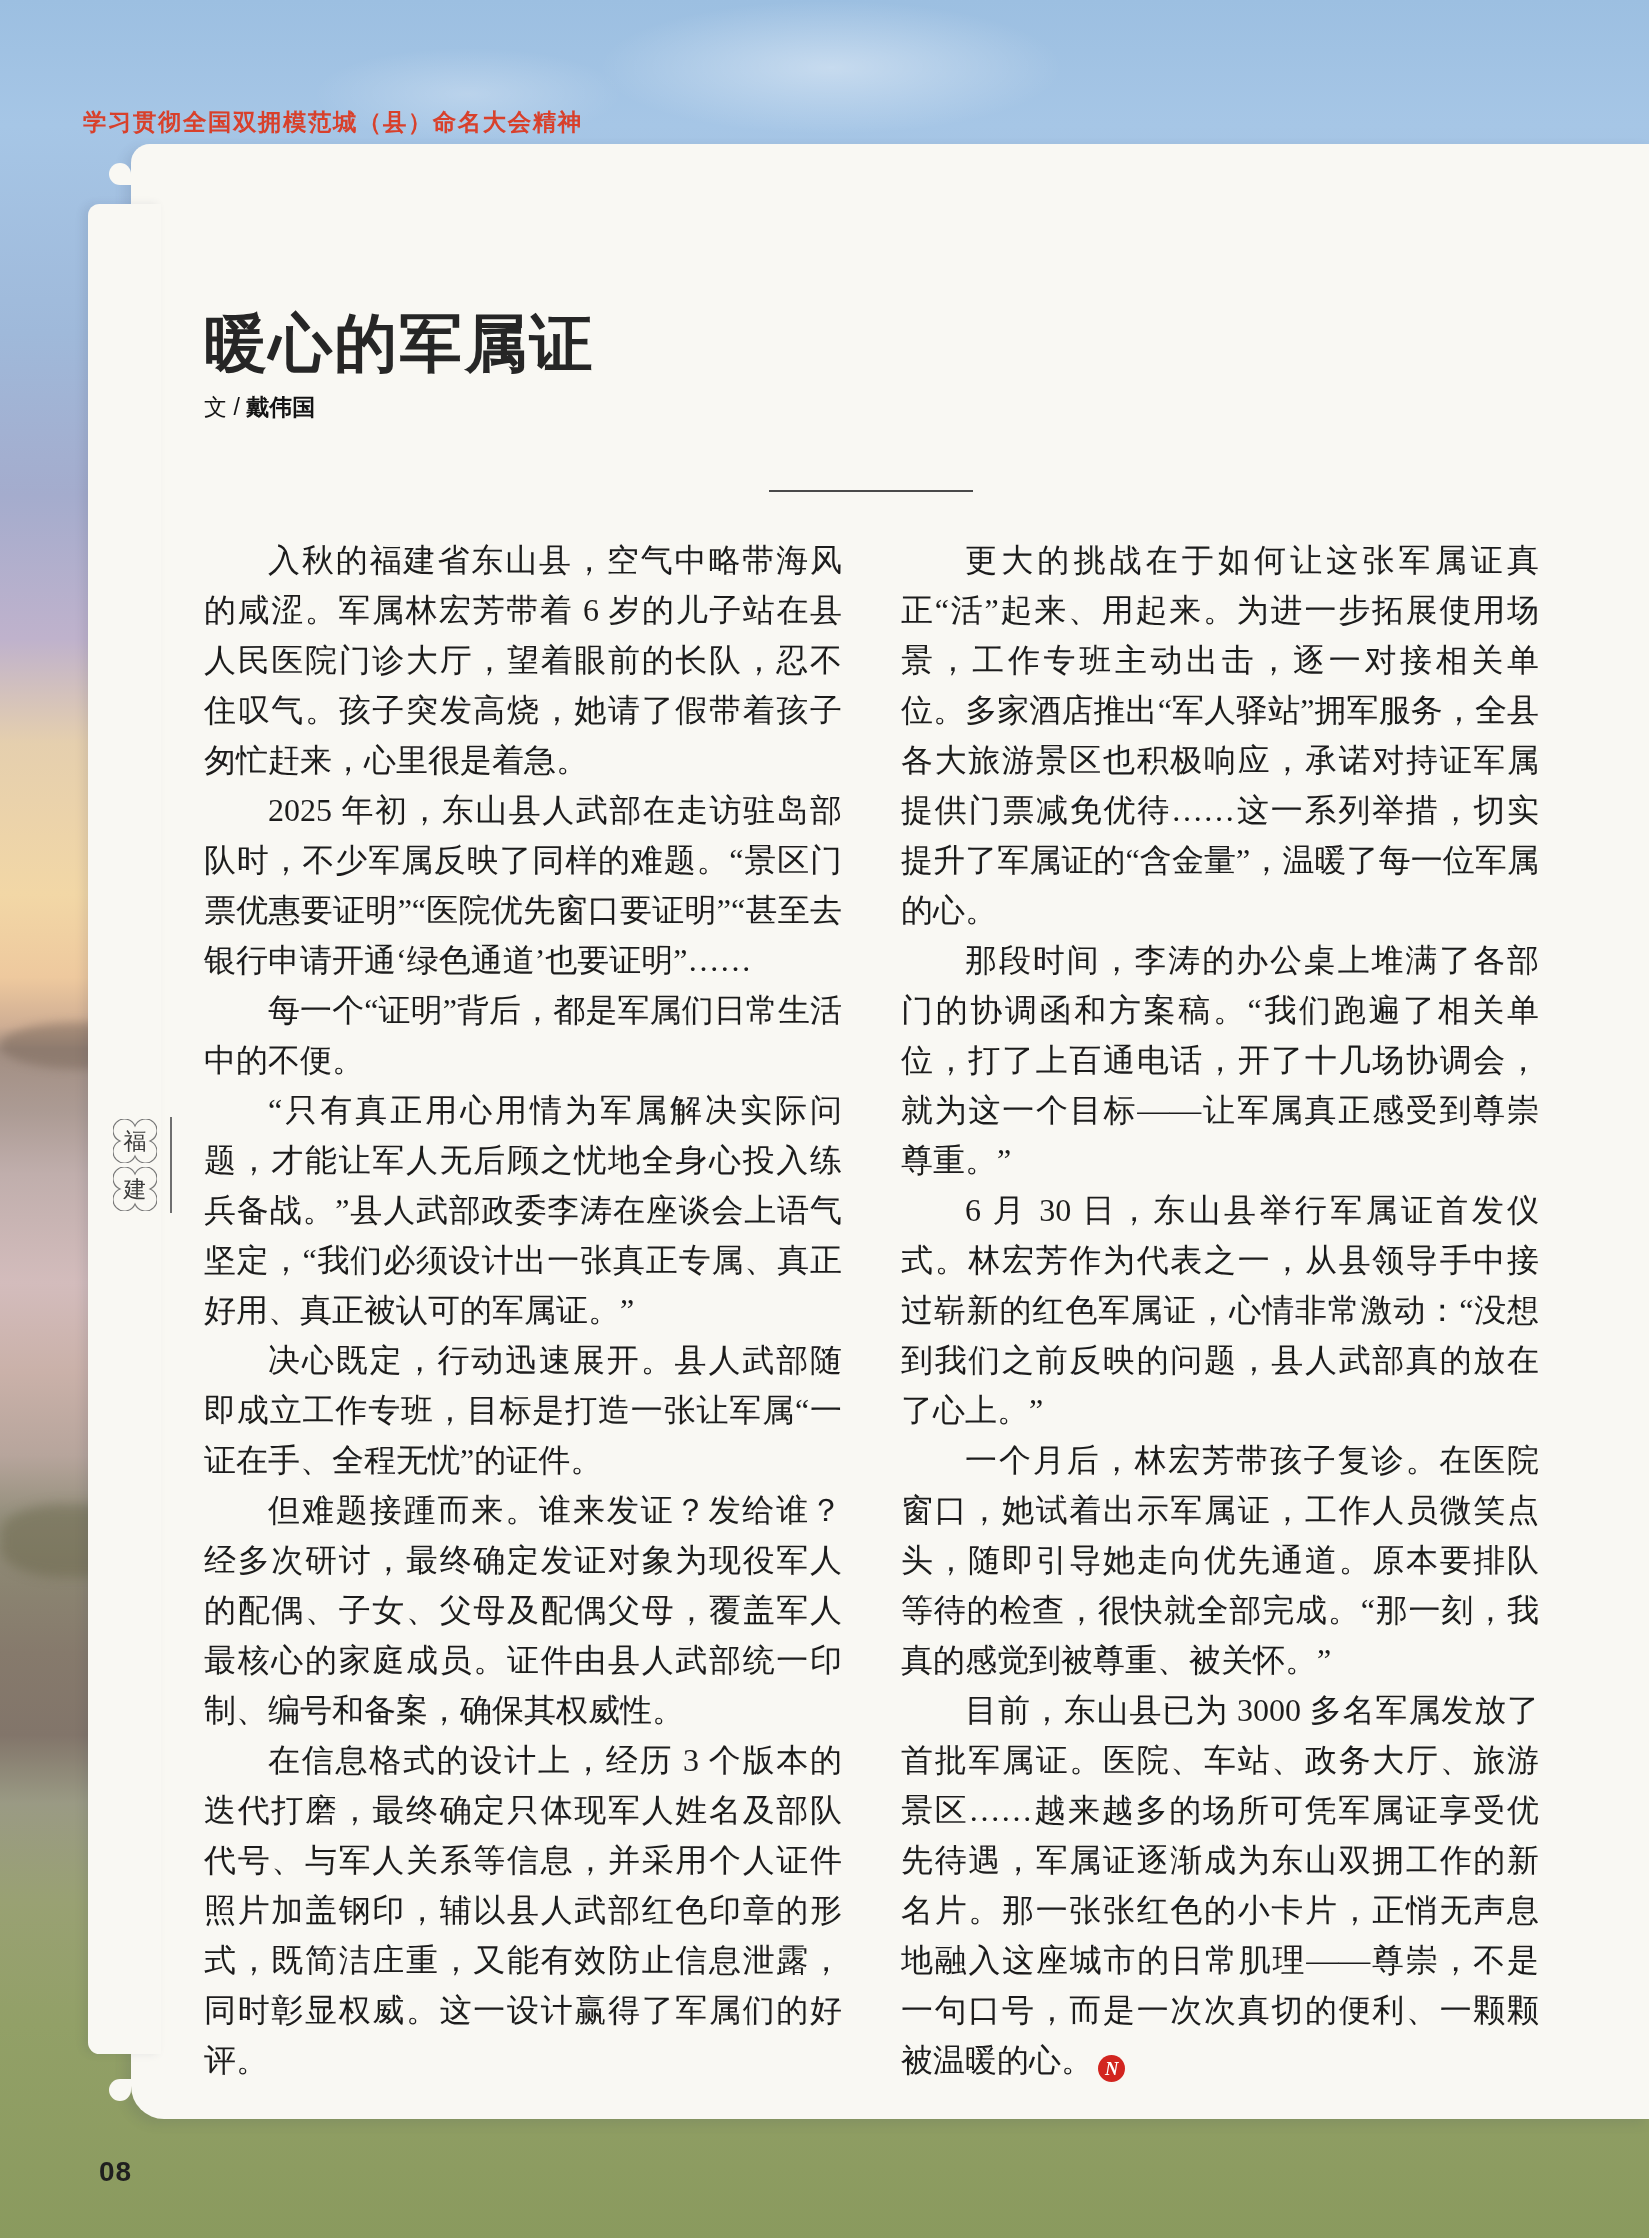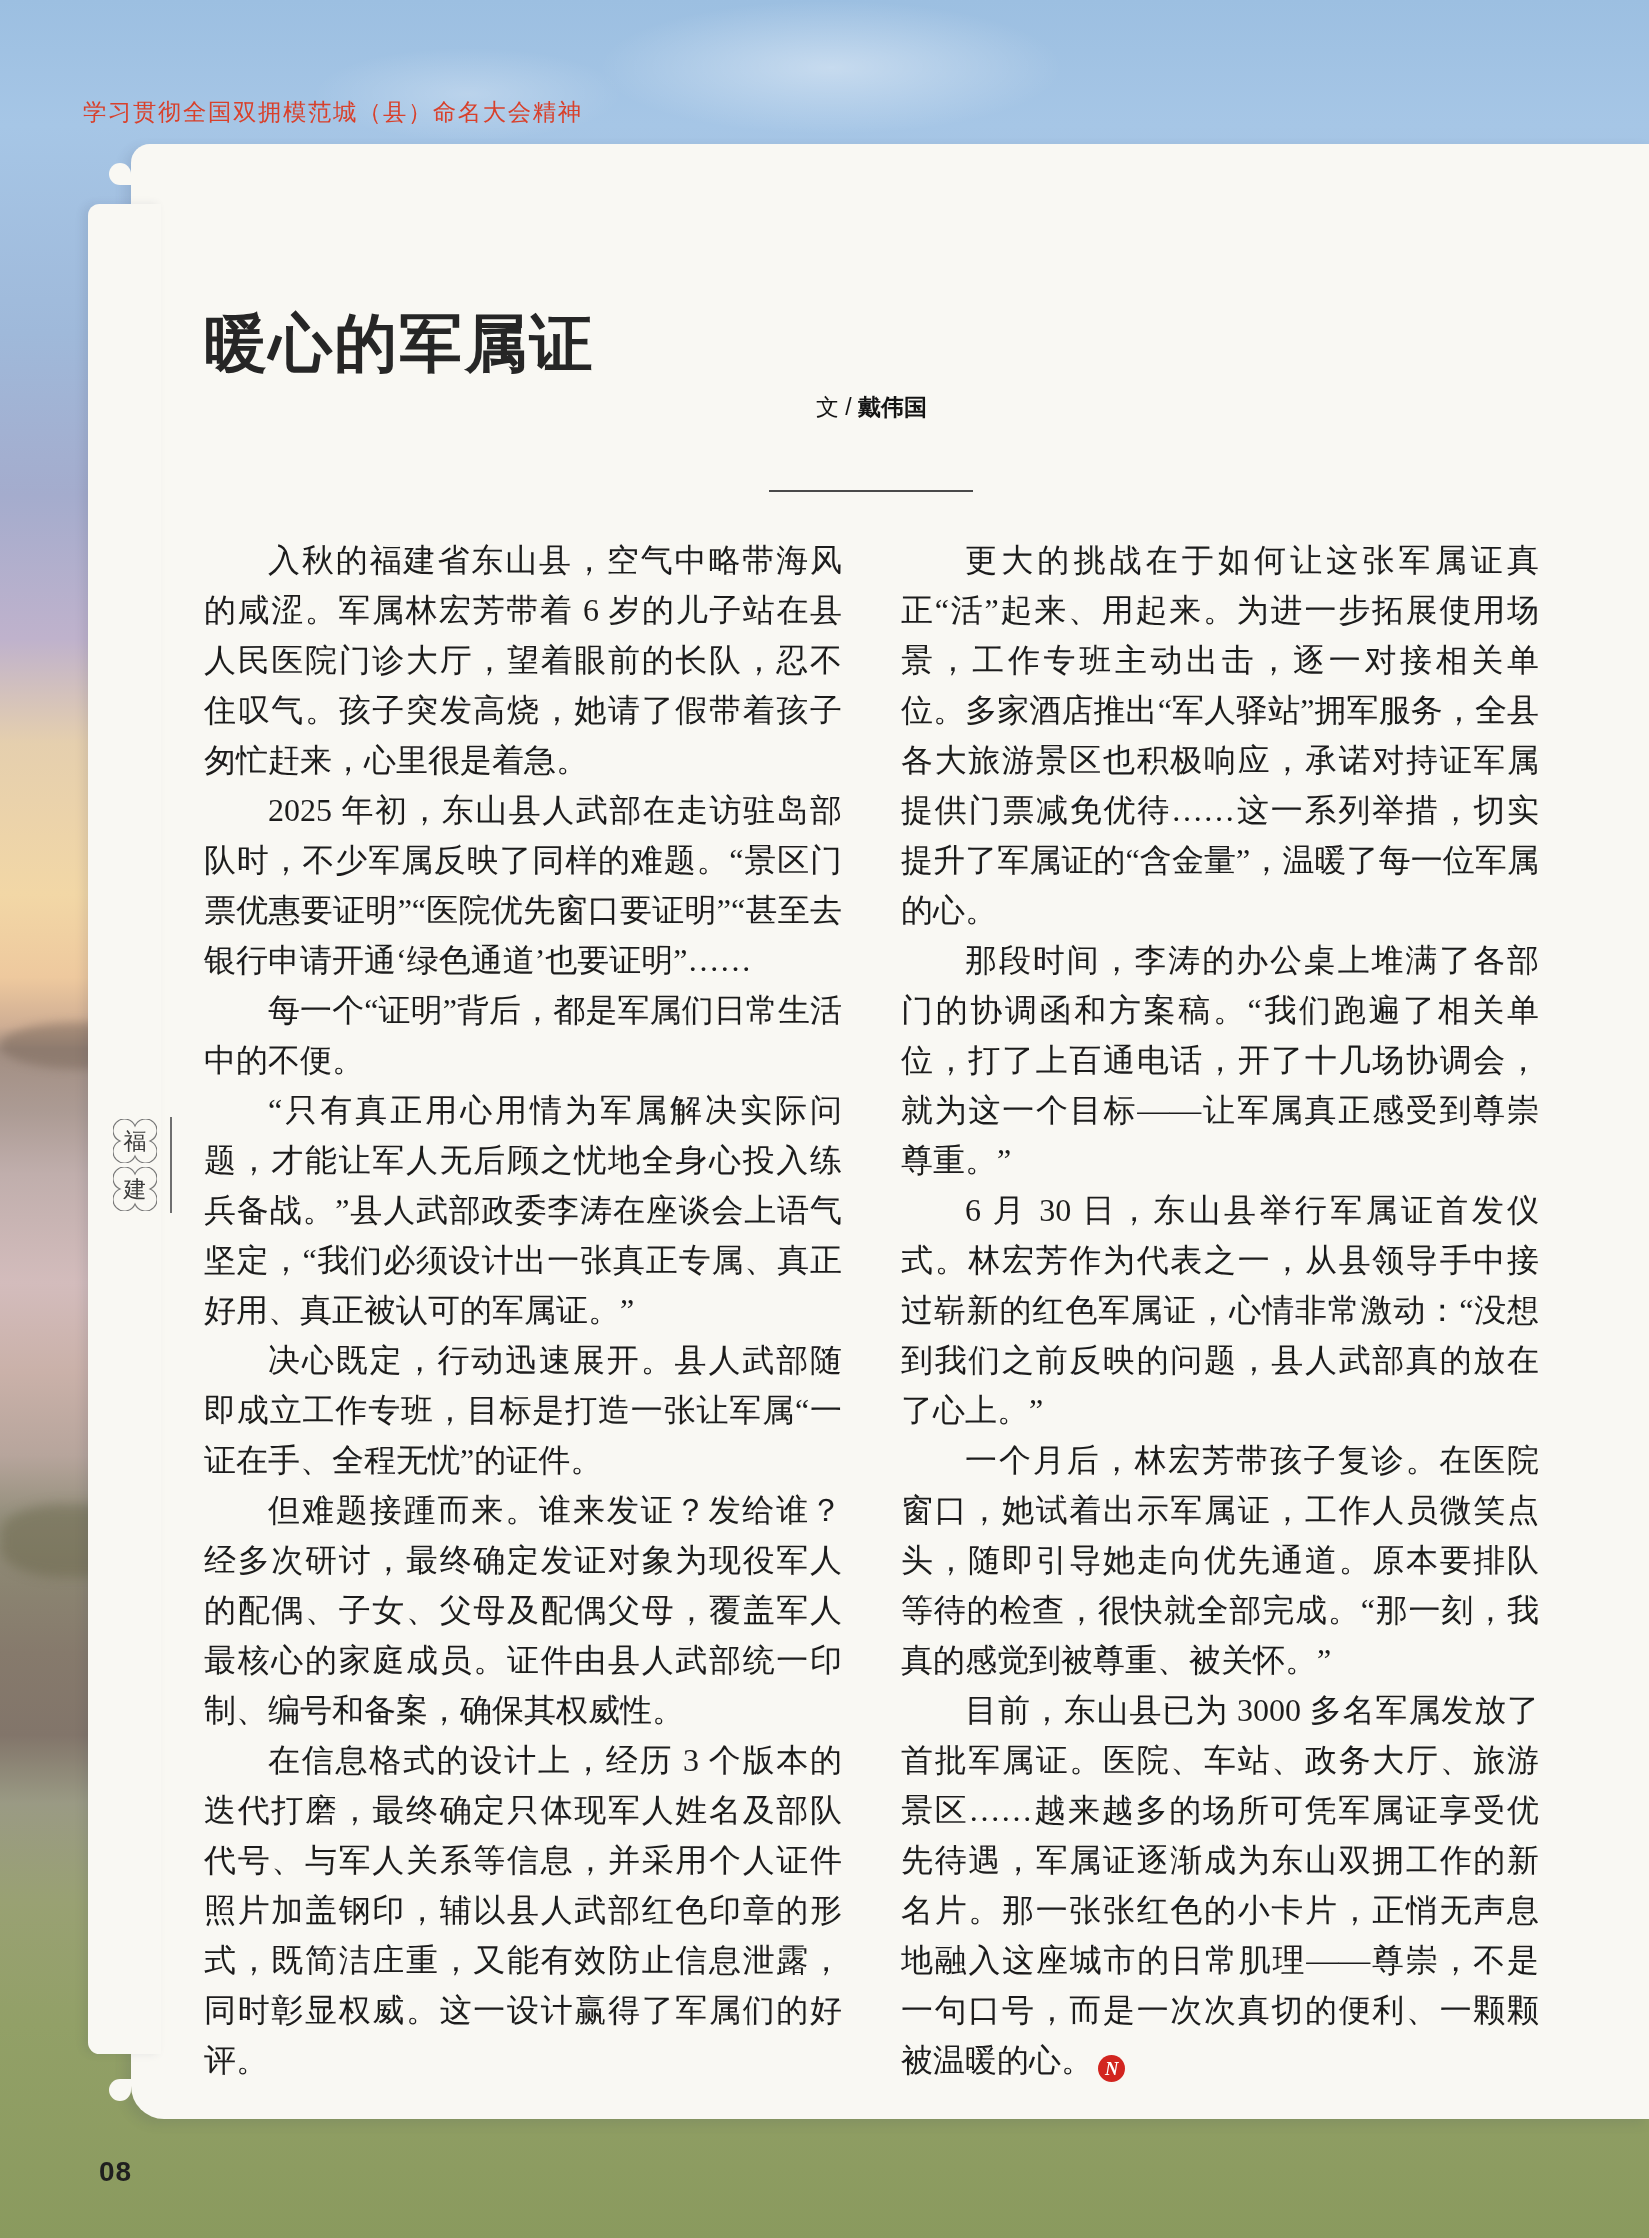--- a/index.html
+++ b/index.html
@@ -26,22 +26,22 @@
   .cloud1 { position:absolute; left:597px; top:0px; width:468px; height:135px; z-index:1;
     background:radial-gradient(ellipse at center, rgba(255,255,255,0.40) 0%, rgba(255,255,255,0) 70%); }
   .cloud2 { position:absolute; left:312px; top:47px; width:312px; height:94px; z-index:1;
     background:radial-gradient(ellipse at center, rgba(255,255,255,0.25) 0%, rgba(255,255,255,0) 70%); }
   .hills-band { position:absolute; left:0; top:1022px; width:156px; height:47px; z-index:1;
     background:rgba(118,99,86,0.45); filter:blur(4.7px); border-radius:50%; }
   .bush-band { position:absolute; left:0; top:1504px; width:156px; height:73px; z-index:1;
     background:rgba(92,88,58,0.35); filter:blur(5.7px); border-radius:40%; }
   
   .header-label {
-    position:absolute; left:83px; top:96px; z-index:2;
-    font-size:23.4px; font-weight:normal; color:#d8402b; letter-spacing:1.6px;
+    position:absolute; left:83px; top:106px; z-index:2;
+    font-size:23.4px; font-weight:bold; color:#d8402b; letter-spacing:1.6px;
     font-family:"Liberation Sans", sans-serif;
   }
   
   .card-main {
     position:absolute; left:131px; top:144px; width:1519px; height:1975px; z-index:2;
     background:#f9f8f3; border-radius:18.7px 0 0 33px;
     box-shadow:-5.2px 4.2px 11.4px rgba(50,60,90,0.12);
   }
   .card-strip {
     position:absolute; left:88px; top:204px; width:73px; height:1850px; z-index:2;
@@ -57,21 +57,21 @@
     background:#f9f8f3; border-radius:50% 0 50% 50%;
   }
   
   .title {
     position:absolute; left:204px; top:268px; width:1335px; z-index:3;
     font-family:"Liberation Serif","DejaVu Serif",serif;
     font-size:63px; line-height:1.1; font-weight:bold; color:#262626; letter-spacing:2.1px;
   }
   .byline {
     position:absolute; left:204px; top:392px; width:1335px; z-index:3;
-    text-align:center; font-size:23px; color:#141414;
+    font-size:23px; color:#141414;
     font-family:"Liberation Sans", sans-serif;
   }
   .byline .author { font-weight:bold; }
   .divider {
     position:absolute; left:769px; top:490px; width:204px; height:2.1px;
     background:#4a4a4a; z-index:3;
   }
   .col {
     position:absolute; top:535px; z-index:3;
     font-family:"Liberation Serif","DejaVu Serif",serif;

